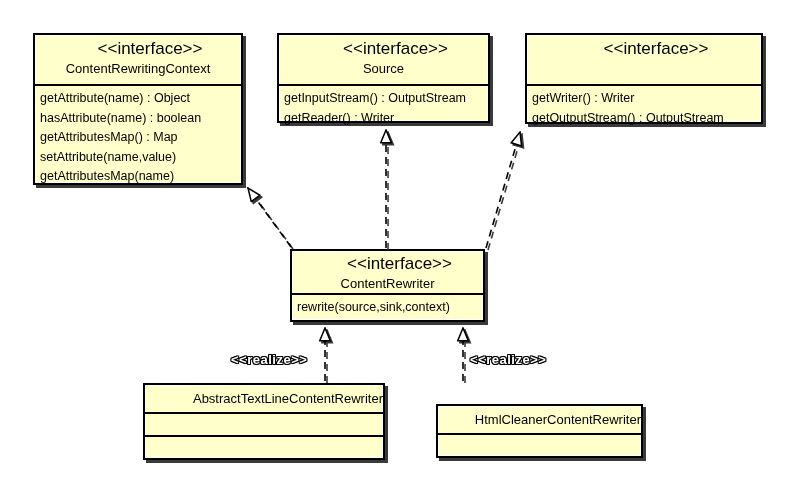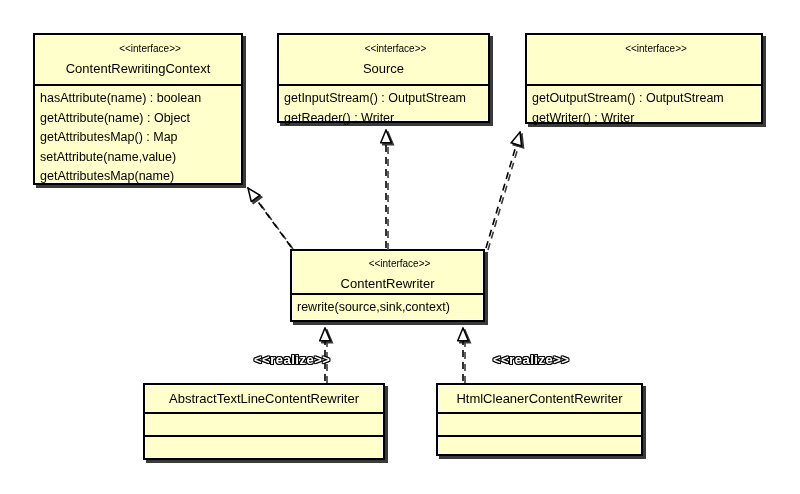--- a/index.html
+++ b/index.html
@@ -21,48 +21,48 @@
     border: 2px solid #000;
     box-shadow: inset 0 0 0 1px #ffffff, 3px 3px 0 0 #3a3a3a;
     color: #000;
   }
   .uml-title {
     text-align: center;
     padding-top: 4px;
     line-height: 20px;
     font-size: 13px;
   }
-  .uml-title .stereotype { font-size: 10px; margin-left: 24px; }
+  .uml-title .stereotype { font-size: 17px; margin-left: 24px; }
   .uml-title .classname  { font-size: 13px; }
   .uml-members {
     border-top: 2px solid #000;
     padding: 3px 5px 2px 5px;
     font-size: 12.5px;
     line-height: 19.5px;
     white-space: nowrap;
     overflow: hidden;
   }
   .uml-empty {
     border-top: 2px solid #000;
     box-sizing: border-box;
   }
   
   #box-context  { left: 33px;  top: 33px;  width: 210px; height: 152px; }
   #box-source   { left: 277px; top: 33px;  width: 213px; height: 90px;  }
   #box-sink     { left: 525px; top: 33px;  width: 238px; height: 91px;  }
   #box-rewriter { left: 290px; top: 249px; width: 195px; height: 73px;  }
   #box-abstract { left: 143px; top: 383px; width: 242px; height: 77px;  }
-  #box-html     { left: 436px; top: 383px; width: 207px; height: 73px;  }
+  #box-html     { left: 436px; top: 404px; width: 207px; height: 54px;  }
 
   #box-context .uml-title, #box-source .uml-title,
   #box-sink .uml-title { height: 45px; }
   #box-rewriter .uml-title { height: 39px; padding-top: 3px; }
 
   .classbox-name {
-    text-align: center;
+    text-align: right;
     font-size: 13px;
     line-height: 27px;
     height: 27px;
     white-space: nowrap;
     overflow: hidden;
   }
   #box-abstract .uml-empty, #box-html .uml-empty { height: 23px; }
   #box-abstract .uml-empty:last-child { height: 25px; }
 
   .edge-label {
@@ -70,21 +70,20 @@
     font-size: 13px;
     font-weight: bold;
     letter-spacing: 0.5px;
     color: #ffffff;
     text-shadow:
       -1px -1px 0 #000, 1px -1px 0 #000,
       -1px  1px 0 #000, 1px  1px 0 #000,
       -1px  0   0 #000, 1px  0   0 #000,
        0   -1px 0 #000, 0    1px 0 #000;
     white-space: nowrap;
-    margin-left: 23px;
   }
   #realize-label-left  { left: 231px; top: 352px; }
   #realize-label-right { left: 470px; top: 352px; }
 
   #edges-overlay {
     position: absolute;
     left: 0; top: 0;
     pointer-events: none;
   }
 </style>
@@ -92,22 +91,22 @@
 <body>
 
 <div id="canvas">
 
   <div class="uml-box" id="box-context">
     <div class="uml-title">
       <div class="stereotype">&lt;&lt;interface&gt;&gt;</div>
       <div class="classname">ContentRewritingContext</div>
     </div>
     <div class="uml-members">
+      <div>getAttribute(name) : Object</div>
       <div>hasAttribute(name) : boolean</div>
-      <div>getAttribute(name) : Object</div>
       <div>getAttributesMap() : Map</div>
       <div>setAttribute(name,value)</div>
       <div>getAttributesMap(name)</div>
     </div>
   </div>
 
   <div class="uml-box" id="box-source">
     <div class="uml-title">
       <div class="stereotype">&lt;&lt;interface&gt;&gt;</div>
       <div class="classname">Source</div>
@@ -116,22 +115,22 @@
       <div>getInputStream() : OutputStream</div>
       <div>getReader() : Writer</div>
     </div>
   </div>
 
   <div class="uml-box" id="box-sink">
     <div class="uml-title">
       <div class="stereotype">&lt;&lt;interface&gt;&gt;</div>
     </div>
     <div class="uml-members">
+      <div>getWriter() : Writer</div>
       <div>getOutputStream() : OutputStream</div>
-      <div>getWriter() : Writer</div>
     </div>
   </div>
 
   <div class="uml-box" id="box-rewriter">
     <div class="uml-title">
       <div class="stereotype">&lt;&lt;interface&gt;&gt;</div>
       <div class="classname">ContentRewriter</div>
     </div>
     <div class="uml-members">
       <div>rewrite(source,sink,context)</div>

